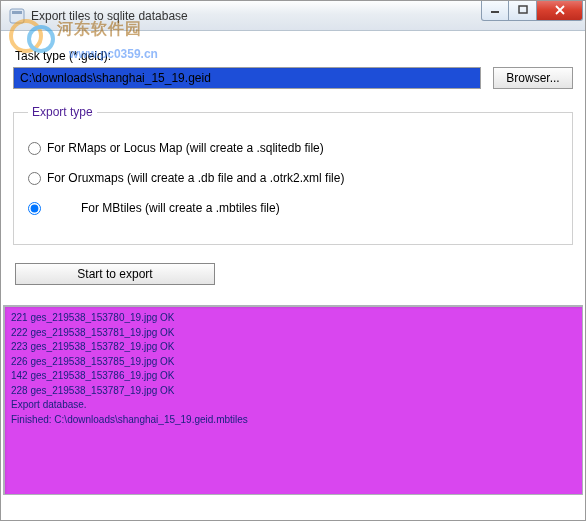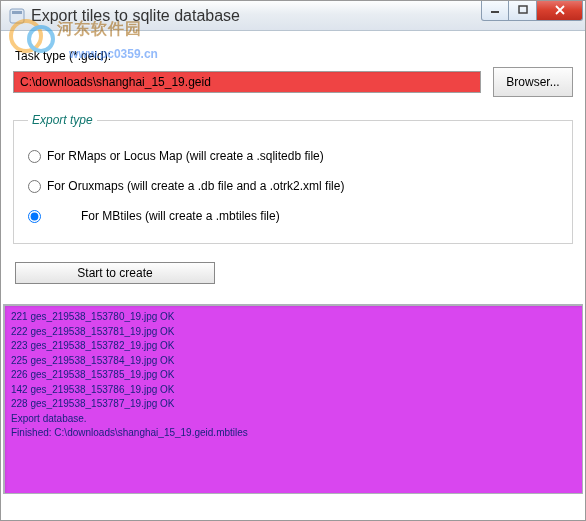--- a/index.html
+++ b/index.html
@@ -1,37 +1,37 @@
 <!DOCTYPE html>
 <html><head>
 <meta charset="utf-8">
 <style>
 * { box-sizing: border-box; margin: 0; padding: 0; }
 body { width: 586px; height: 521px; font-family: "Segoe UI", Tahoma, sans-serif; font-size: 12px; background: #fff; position: relative; border: 1px solid #999; }
 
 .titlebar { height: 30px; background: linear-gradient(#fdfefe, #e8edf2 45%, #dde4ed); border-bottom: 1px solid #b8c4d0; display: flex; align-items: center; padding: 0 0 0 8px; position: relative; }
 .titlebar .app-icon { width: 16px; height: 16px; margin-right: 6px; display: inline-block; }
-.titlebar .title { color: #333; font-size: 16px; flex: 1; }
+.titlebar .title { color: #333; font-size: 12px; flex: 1; }
 .titlebar .tbtns { display: flex; height: 20px; margin-right: 2px; margin-top: -10px; }
 .tbtn { width: 28px; height: 20px; border: 1px solid #8a9db2; border-top: none; background: linear-gradient(#f7fbfe, #dbe7f4); display: flex; align-items: center; justify-content: center; color: #444; font-family: Arial; }
 .tbtn.min { border-radius: 0 0 0 3px; }
 .tbtn.max { border-left: none; }
 .tbtn.close { width: 46px; border-left: none; border-radius: 0 0 3px 0; background: linear-gradient(#e67168, #d9402e 48%, #c02d1f); color: #fff; }
 .tbtn svg { display: block; }
 
 .client { padding: 10px 12px 8px 12px; }
 .label { margin: 8px 0 4px 2px; }
 .row { display: flex; gap: 12px; align-items: center; }
-.textfield { flex: 1; height: 22px; border: 1px solid #a0a0a0; padding: 2px 6px; font: inherit; background: #ef4444; box-shadow: inset 1px 1px 1px rgba(0,0,0,.06); }
-.btn { height: 30px; border: 1px solid #999; background: linear-gradient(#fdfdfd, #e5e5e5); padding: 0 10px; font: inherit; cursor: default; }
+.textfield { flex: 1; height: 22px; border: 1px solid #a0a0a0; padding: 2px 6px; font: inherit; background: #1d4ed8; box-shadow: inset 1px 1px 1px rgba(0,0,0,.06); }
+.btn { height: 22px; border: 1px solid #999; background: linear-gradient(#fdfdfd, #e5e5e5); padding: 0 10px; font: inherit; cursor: default; }
 
 fieldset.groupbox { border: 1px solid #d0d0d0; margin-top: 16px; padding: 14px 14px 18px 14px; }
-fieldset.groupbox legend { padding: 0 4px; color: #0f766e; font-style: italic; }
+fieldset.groupbox legend { padding: 0 4px; color: #4c1d95; }
 .radio-row { display: flex; align-items: center; gap: 6px; margin: 8px 0 16px 0; }
-.radio-row:last-child { margin-bottom: 2px; gap: 40px; }
+.radio-row:last-child { margin-bottom: 11px; gap: 40px; }
 .radio-row input { margin: 0; }
 .radio-row label { cursor: default; }
 
 .startbtn { width: 200px; height: 22px; margin: 18px 0 6px 2px; border: 1px solid #888; background: linear-gradient(#fdfdfd, #e5e5e5); font: inherit; }
 
 .log { border: 1px solid #aeb2b8; border-top-width: 2px; border-left-width: 2px; margin: 6px 2px 2px 2px; height: 190px; overflow: auto; padding: 4px 6px; font-family: "Segoe UI", Tahoma, sans-serif; font-size: 10px; line-height: 1.45; color: #1a237e; background: #d946ef; box-shadow: inset 1px 1px 2px rgba(0,0,0,.08); }
 .log div { white-space: pre; }
 
 
 .wm { position: absolute; top: 12px; left: 6px; pointer-events: none; opacity: .55; }
@@ -88,28 +88,27 @@
     <div class="radio-row">
       <input type="radio" name="etype" id="r2" style="">
       <label for="r2">For Oruxmaps   (will create a .db file and a .otrk2.xml file)</label>
     </div>
     <div class="radio-row">
       <input type="radio" name="etype" id="r3" checked="" style="">
       <label for="r3">For MBtiles   (will create a .mbtiles file)</label>
     </div>
   </fieldset>
 
-  <button class="startbtn">Start to create</button>
+  <button class="startbtn">Start to export</button>
 </div>
 
 <div class="log" id="log">
     <div>221 ges_219538_153780_19.jpg OK</div>
     <div>222 ges_219538_153781_19.jpg OK</div>
     <div>223 ges_219538_153782_19.jpg OK</div>
-    <div>225 ges_219538_153784_19.jpg OK</div>
     <div>226 ges_219538_153785_19.jpg OK</div>
     <div>142 ges_219538_153786_19.jpg OK</div>
     <div>228 ges_219538_153787_19.jpg OK</div>
     <div>Export database.</div>
     <div>Finished: C:\downloads\shanghai_15_19.geid.mbtiles</div>
   </div>
 
 <div class="wm">
   <span class="circ c1"></span>
   <span class="circ c2"></span>

